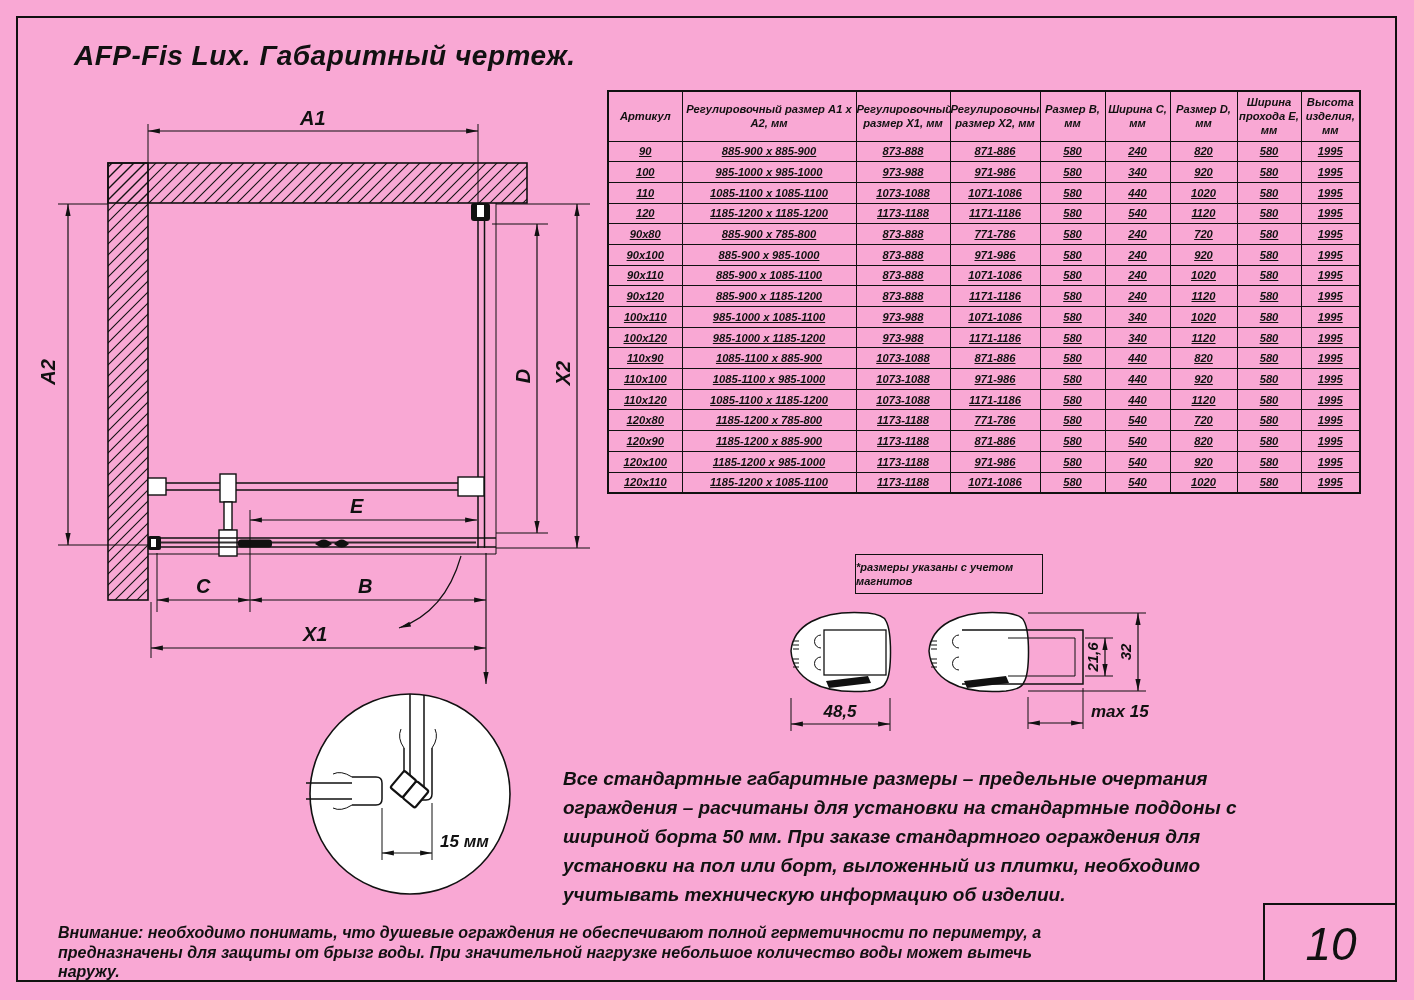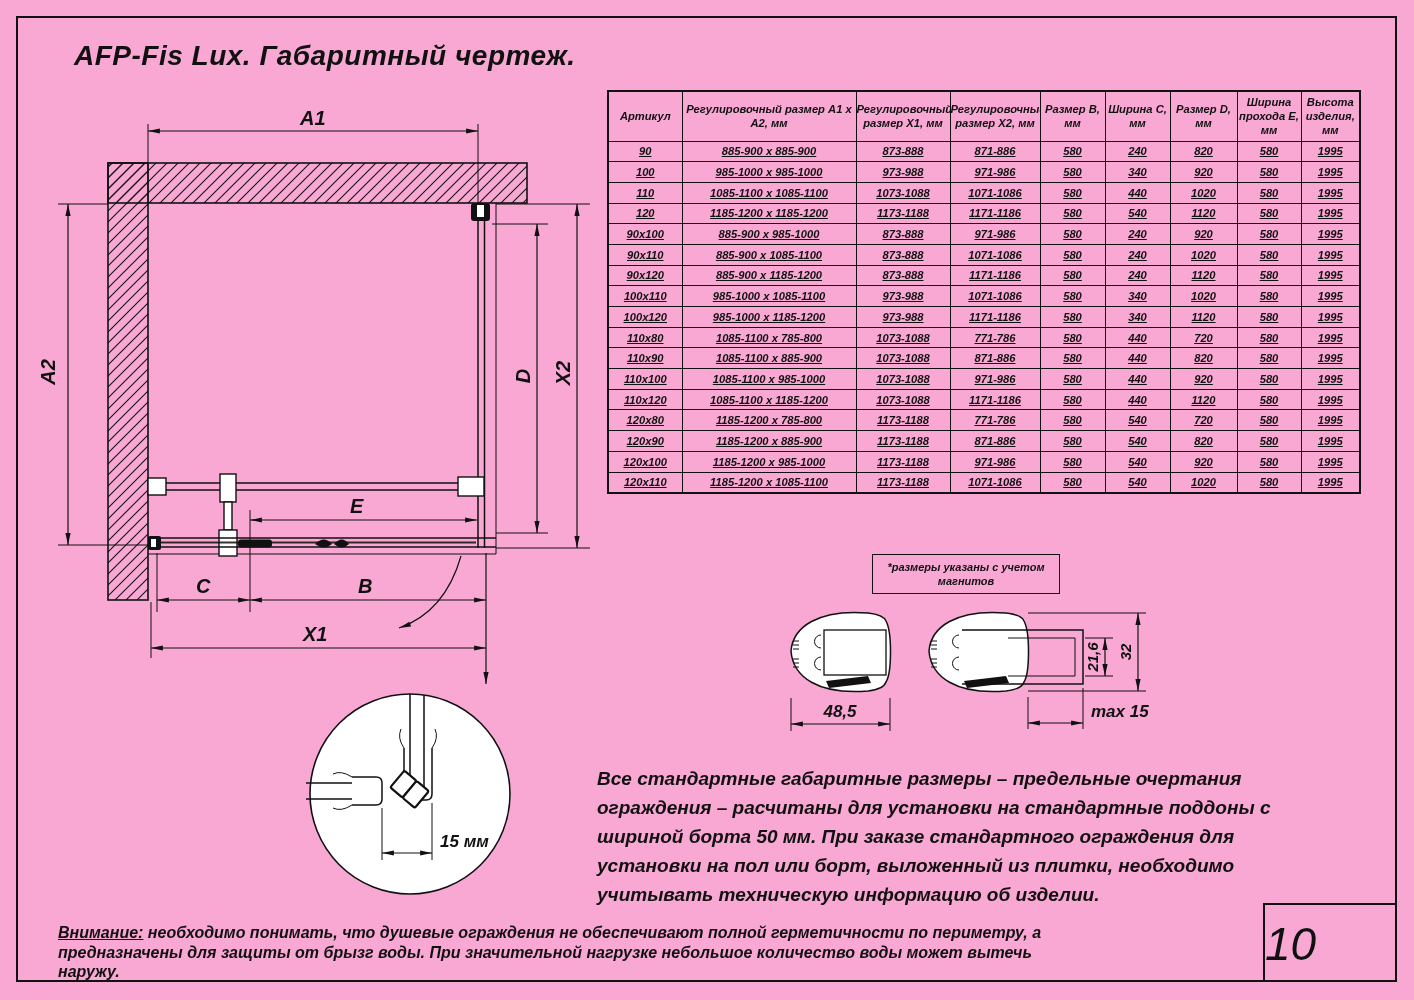--- a/index.html
+++ b/index.html
@@ -19,31 +19,31 @@
   
   .tblwrap{position:absolute;left:607px;top:90px;}
   table.sizes{border-collapse:collapse;table-layout:fixed;width:752px;}
   table.sizes th,table.sizes td{border:1.5px solid #111;font:italic 700 11.2px/1.25 "Liberation Sans",sans-serif;
       text-align:center;vertical-align:middle;padding:0;white-space:nowrap;overflow:hidden;}
   table.sizes{border:2.5px solid #111;}
   table.sizes thead tr{height:50px;}
   table.sizes tbody tr{height:20.7px;text-decoration:underline;}
   table.sizes th{white-space:normal;}
   .footnote{position:absolute;left:855px;top:554px;width:186px;height:38px;border:1.5px solid #111;
-      display:flex;align-items:center;justify-content:center;text-align:center;
-      font:italic 700 11px/1.3 "Liberation Sans",sans-serif;margin-left:17px;}
+      display:flex;align-items:center;justify-content:center;
+      font:italic 700 11px/1.3 "Liberation Sans",sans-serif;}
   .adjnote{position:absolute;left:588px;top:628px;width:200px;text-align:right;
       font:italic 700 17px/21px "Liberation Sans",sans-serif;}
-  .para{position:absolute;left:597px;top:764px;width:728px;
+  .para{position:absolute;left:563px;top:764px;width:728px;
       font:italic 700 19px/29px "Liberation Sans",sans-serif;}
   .warn{position:absolute;left:58px;top:923px;width:1030px;
       font:italic 700 16px/19.5px "Liberation Sans",sans-serif;}
-  .warn .wlabel{text-decoration:underline;}
+  .warn .wlabel{}
   .pagebox{position:absolute;left:1263px;top:903px;width:132px;height:77px;
-      border-left:2px solid #111;border-top:2px solid #111;display:flex;align-items:center;justify-content:flex-start;
+      border-left:2px solid #111;border-top:2px solid #111;display:flex;align-items:center;justify-content:center;
       font:italic 400 46px "Liberation Sans",sans-serif;}
 </style>
 </head>
 <body>
 
 <div class="page">
   <div class="frame"></div>
 
   <div class="title">AFP-Fis Lux. Габаритный чертеж.</div>
 
@@ -250,20 +250,31 @@
             <td>1185-1200 x 1185-1200</td>
             <td>1173-1188</td>
             <td>1171-1186</td>
             <td>580</td>
             <td>540</td>
             <td>1120</td>
             <td>580</td>
             <td>1995</td>
           </tr>
           <tr>
+            <td>90x80</td>
+            <td>885-900 x 785-800</td>
+            <td>873-888</td>
+            <td>771-786</td>
+            <td>580</td>
+            <td>240</td>
+            <td>720</td>
+            <td>580</td>
+            <td>1995</td>
+          </tr>
+          <tr>
             <td>90x100</td>
             <td>885-900 x 985-1000</td>
             <td>873-888</td>
             <td>971-986</td>
             <td>580</td>
             <td>240</td>
             <td>920</td>
             <td>580</td>
             <td>1995</td>
           </tr>
@@ -305,31 +316,20 @@
             <td>985-1000 x 1185-1200</td>
             <td>973-988</td>
             <td>1171-1186</td>
             <td>580</td>
             <td>340</td>
             <td>1120</td>
             <td>580</td>
             <td>1995</td>
           </tr>
           <tr>
-            <td>110x80</td>
-            <td>1085-1100 x 785-800</td>
-            <td>1073-1088</td>
-            <td>771-786</td>
-            <td>580</td>
-            <td>440</td>
-            <td>720</td>
-            <td>580</td>
-            <td>1995</td>
-          </tr>
-          <tr>
             <td>110x90</td>
             <td>1085-1100 x 885-900</td>
             <td>1073-1088</td>
             <td>871-886</td>
             <td>580</td>
             <td>440</td>
             <td>820</td>
             <td>580</td>
             <td>1995</td>
           </tr>

